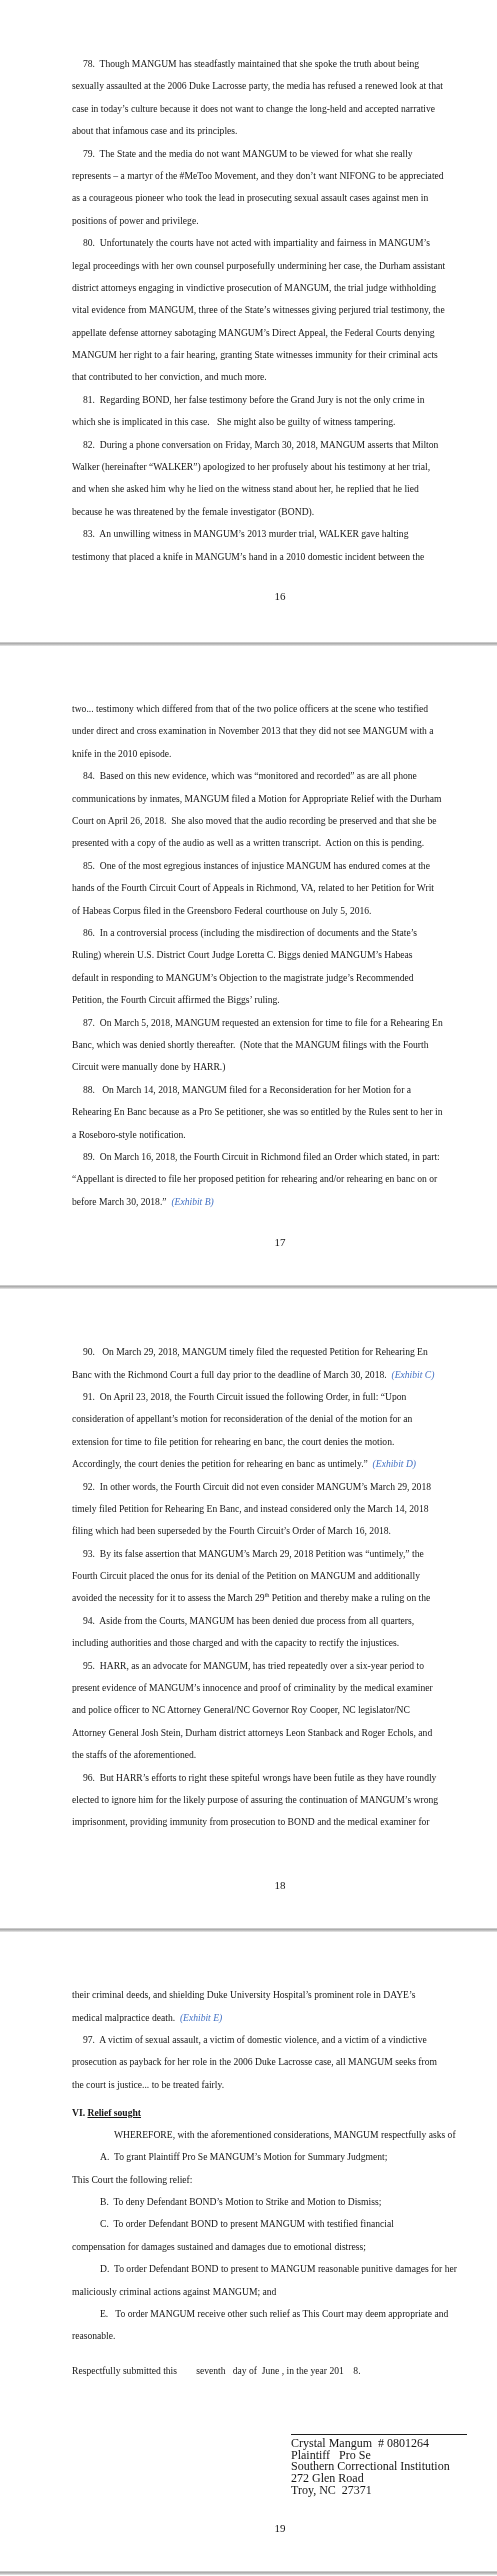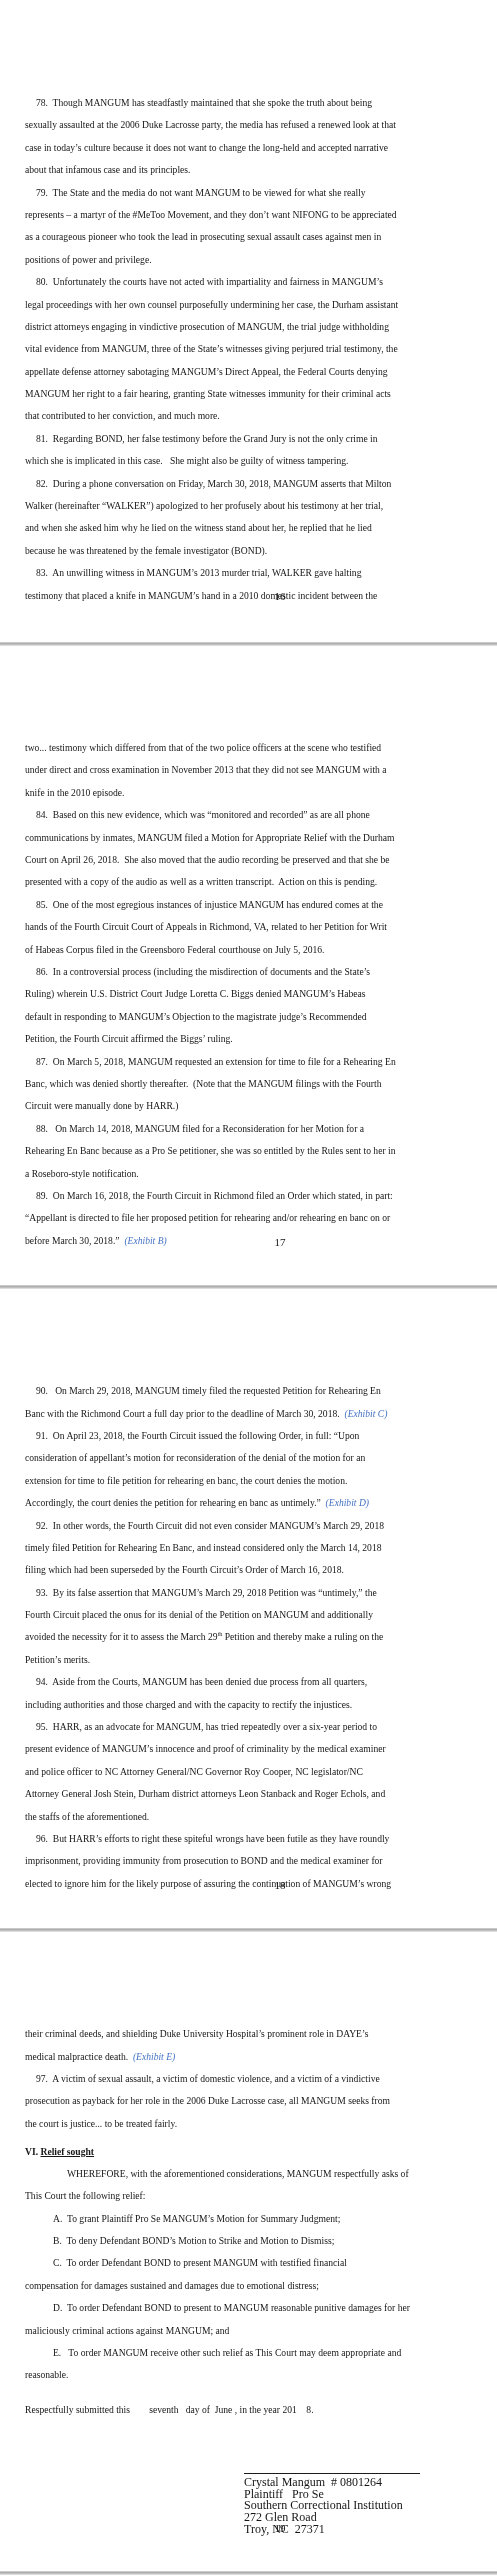--- a/index.html
+++ b/index.html
@@ -4,21 +4,21 @@
 <style>
   html,body{margin:0;padding:0;background:#ffffff;}
   .viewer{
     width:498px;
     font-family:"Liberation Serif","DejaVu Serif",serif;
     color:#161616;
     -webkit-font-smoothing:antialiased;
   }
   .page{position:relative;background:#ffffff;height:639px;overflow:hidden;}
   .page.first{height:642px;}
-  .content{padding:52px 0 0 25px;margin-top:39px;}
+  .content{padding:52px 0 0 72px;}
   .first .content{padding-top:53px;}
   .ln{height:22.4px;line-height:22.4px;font-size:9.6px;white-space:pre;}
   .ind1{padding-left:11px;}
   .ind2{padding-left:28px;}
   .ind3{padding-left:42px;}
   .sp-n{}
   .sp-x{font-style:italic;cursor:pointer;}
   .sp-sup{vertical-align:super;font-size:6.1px;line-height:0;}
   .sp-b{font-weight:bold;}
   .sp-bu{font-weight:bold;text-decoration:underline;}
@@ -97,46 +97,45 @@
         <div class="ln ind1"><span class="sp-n">91.  On April 23, 2018, the Fourth Circuit issued the following Order, in full: “Upon</span></div>
         <div class="ln"><span class="sp-n">consideration of appellant’s motion for reconsideration of the denial of the motion for an</span></div>
         <div class="ln"><span class="sp-n">extension for time to file petition for rehearing en banc, the court denies the motion.</span></div>
         <div class="ln"><span class="sp-n">Accordingly, the court denies the petition for rehearing en banc as untimely.”  </span><span class="sp-x" style="color: rgb(68, 114, 196);">(Exhibit D)</span></div>
         <div class="ln ind1"><span class="sp-n">92.  In other words, the Fourth Circuit did not even consider MANGUM’s March 29, 2018</span></div>
         <div class="ln"><span class="sp-n">timely filed Petition for Rehearing En Banc, and instead considered only the March 14, 2018</span></div>
         <div class="ln"><span class="sp-n">filing which had been superseded by the Fourth Circuit’s Order of March 16, 2018.</span></div>
         <div class="ln ind1"><span class="sp-n">93.  By its false assertion that MANGUM’s March 29, 2018 Petition was “untimely,” the</span></div>
         <div class="ln"><span class="sp-n">Fourth Circuit placed the onus for its denial of the Petition on MANGUM and additionally</span></div>
         <div class="ln"><span class="sp-n">avoided the necessity for it to assess the March 29</span><span class="sp-sup">th</span><span class="sp-n"> Petition and thereby make a ruling on the</span></div>
-        <div class="ln"><span class="sp-n">Petition’s merits.</span></div>
         <div class="ln ind1"><span class="sp-n">94.  Aside from the Courts, MANGUM has been denied due process from all quarters,</span></div>
         <div class="ln"><span class="sp-n">including authorities and those charged and with the capacity to rectify the injustices.</span></div>
         <div class="ln ind1"><span class="sp-n">95.  HARR, as an advocate for MANGUM, has tried repeatedly over a six-year period to</span></div>
         <div class="ln"><span class="sp-n">present evidence of MANGUM’s innocence and proof of criminality by the medical examiner</span></div>
         <div class="ln"><span class="sp-n">and police officer to NC Attorney General/NC Governor Roy Cooper, NC legislator/NC</span></div>
         <div class="ln"><span class="sp-n">Attorney General Josh Stein, Durham district attorneys Leon Stanback and Roger Echols, and</span></div>
         <div class="ln"><span class="sp-n">the staffs of the aforementioned.</span></div>
         <div class="ln ind1"><span class="sp-n">96.  But HARR’s efforts to right these spiteful wrongs have been futile as they have roundly</span></div>
+        <div class="ln"><span class="sp-n">elected to ignore him for the likely purpose of assuring the continuation of MANGUM’s wrong</span></div>
         <div class="ln"><span class="sp-n">imprisonment, providing immunity from prosecution to BOND and the medical examiner for</span></div>
-        <div class="ln"><span class="sp-n">elected to ignore him for the likely purpose of assuring the continuation of MANGUM’s wrong</span></div>
       </div>
       <div class="pagenum">18</div>
     </div>
     <div class="divider"></div>
     <div class="page">
       <div class="content">
         <div class="ln"><span class="sp-n">their criminal deeds, and shielding Duke University Hospital’s prominent role in DAYE’s</span></div>
         <div class="ln"><span class="sp-n">medical malpractice death.  </span><span class="sp-x" style="color: rgb(68, 114, 196);">(Exhibit E)</span></div>
         <div class="ln ind1"><span class="sp-n">97.  A victim of sexual assault, a victim of domestic violence, and a victim of a vindictive</span></div>
         <div class="ln"><span class="sp-n">prosecution as payback for her role in the 2006 Duke Lacrosse case, all MANGUM seeks from</span></div>
         <div class="ln"><span class="sp-n">the court is justice... to be treated fairly.</span></div>
         <div class="ln" style="margin-top: 5.3px;"><span class="sp-b">VI. </span><span class="sp-bu">Relief sought</span></div>
         <div class="ln ind3"><span class="sp-n">WHEREFORE, with the aforementioned considerations, MANGUM respectfully asks of</span></div>
+        <div class="ln ind2"><span class="sp-n">A.  To grant Plaintiff Pro Se MANGUM’s Motion for Summary Judgment;</span></div>
         <div class="ln"><span class="sp-n">This Court the following relief:</span></div>
-        <div class="ln ind2"><span class="sp-n">A.  To grant Plaintiff Pro Se MANGUM’s Motion for Summary Judgment;</span></div>
         <div class="ln ind2"><span class="sp-n">B.  To deny Defendant BOND’s Motion to Strike and Motion to Dismiss;</span></div>
         <div class="ln ind2"><span class="sp-n">C.  To order Defendant BOND to present MANGUM with testified financial</span></div>
         <div class="ln"><span class="sp-n">compensation for damages sustained and damages due to emotional distress;</span></div>
         <div class="ln ind2"><span class="sp-n">D.  To order Defendant BOND to present to MANGUM reasonable punitive damages for her</span></div>
         <div class="ln"><span class="sp-n">maliciously criminal actions against MANGUM; and</span></div>
         <div class="ln ind2"><span class="sp-n">E.   To order MANGUM receive other such relief as This Court may deem appropriate and</span></div>
         <div class="ln"><span class="sp-n">reasonable.</span></div>
         <div class="ln" style="margin-top: 11.7px;"><span class="sp-n">Respectfully submitted this        seventh   day of  June , in the year 201    8.</span></div>
         <div class="sigblock">
           <div class="sigline">Crystal Mangum  # 0801264</div>

